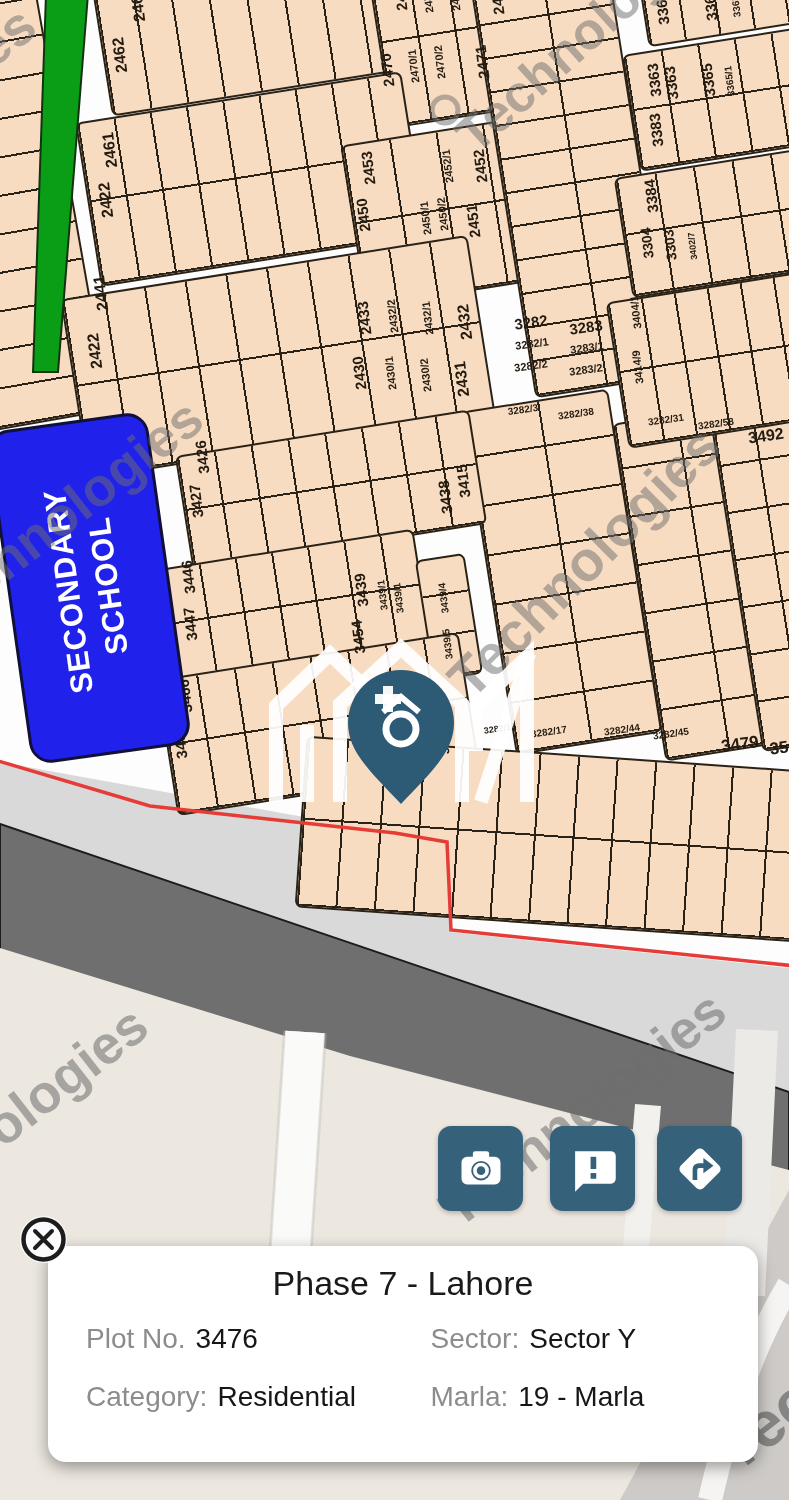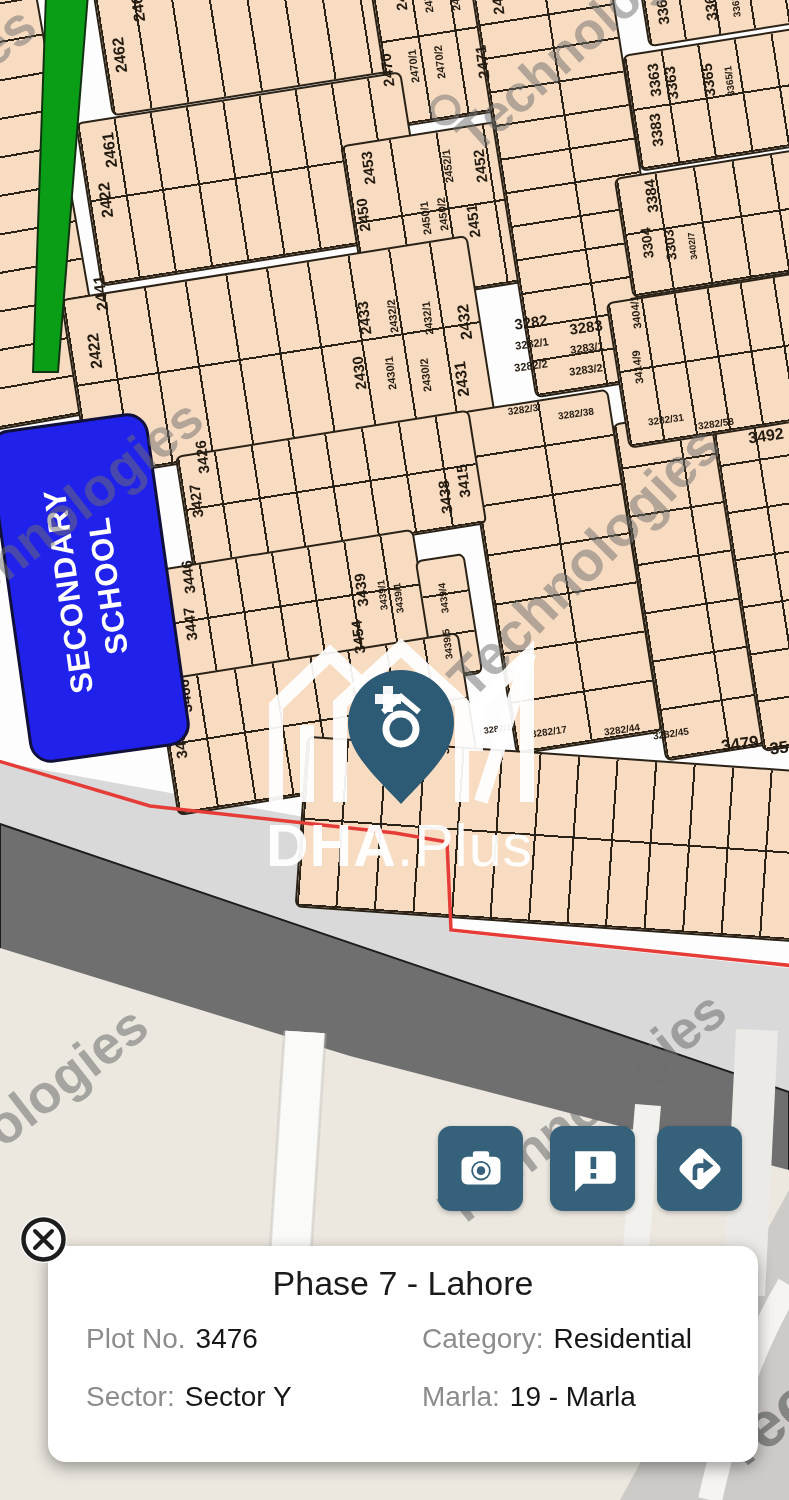--- a/index.html
+++ b/index.html
@@ -16,23 +16,23 @@
   #school .stxt{transform:rotate(-90deg);color:#fff;font-weight:bold;font-size:31px;
           letter-spacing:1px;text-align:center;line-height:1.3;white-space:nowrap;}
   #logo{position:absolute;left:0;top:0;z-index:7;pointer-events:none;}
   #logotext{position:absolute;left:266px;top:812px;z-index:7;color:rgba(255,255,255,.95);
           font-size:59px;letter-spacing:1px;white-space:nowrap;}
   #logotext b{font-weight:bold;}
   .abtn{position:absolute;width:85px;height:85px;border-radius:13px;background:#35617b;
         z-index:9;display:flex;align-items:center;justify-content:center;
         box-shadow:0 2px 5px rgba(0,0,0,.25);border:none;cursor:pointer;}
   #card{position:absolute;left:48px;top:1246px;width:710px;height:216px;background:#fff;
-        border-radius:18px;z-index:10;box-shadow:0 5px 16px rgba(0,0,0,.38);padding:16px 38px;}
+        border-radius:18px;z-index:10;box-shadow:0 5px 16px rgba(0,0,0,.38);padding:16px 22px;}
   #card h1{margin:2px 0 20px 0;font-size:34px;font-weight:500;color:#1a1a1a;text-align:center;}
-  #fields{display:grid;grid-template-columns:53% 47%;row-gap:26px;font-size:28px;}
+  #fields{display:grid;grid-template-columns:53% 47%;row-gap:26px;font-size:28px;margin-left:16px;}
   .fl{color:#8c8c8c;}
   .fv{color:#161616;margin-left:10px;}
   #closebtn{position:absolute;left:20px;top:1216px;width:47px;height:47px;border-radius:50%;
         background:#fbfbfb;border:none;padding:0;z-index:11;cursor:pointer;
         display:flex;align-items:center;justify-content:center;}
 </style>
 </head>
 <body>
 
 <div id="screen">
@@ -191,21 +191,20 @@
       <path d="M527,660 L483,795"></path>
     </g>
     <path d="M401,804 C371,772 348,752 348,723 a53,53 0 1 1 106,0 c0,29 -23,49 -53,81 Z" fill="#2d5a74"></path>
     <path d="M383,712 L401,697 L419,712" stroke="#ffffff" stroke-width="6" fill="none"></path>
     <circle cx="401" cy="729" r="15" fill="none" stroke="#ffffff" stroke-width="7"></circle>
     <g stroke="rgba(255,255,255,.95)" stroke-width="10">
       <path d="M388,686 L388,712"></path>
         <path d="M375,699 L401,699"></path>
     </g>
   </svg>
-  <div id="logotext"><b>DHA</b><span>.Plus</span></div>
 
   <button class="abtn" style="left:438px;top:1126px">
     <svg width="52" height="52" viewBox="0 0 64 64">
       <rect x="8" y="17" width="48" height="34" rx="7" fill="#fff"></rect>
       <rect x="22" y="10" width="20" height="10" rx="3" fill="#fff"></rect>
       <circle cx="32" cy="34" r="12" fill="#35617b"></circle>
       <circle cx="32" cy="34" r="7.5" fill="none" stroke="#fff" stroke-width="4.5"></circle>
     </svg>
   </button>
   <button class="abtn" style="left:550px;top:1126px">
@@ -220,22 +219,22 @@
       <rect x="13" y="13" width="38" height="38" rx="6" fill="#fff" transform="rotate(45 32 32)"></rect>
       <path d="M26,45 L26,33 Q26,28 31,28 L38,28" stroke="#35617b" stroke-width="5.5" fill="none"></path>
       <polygon points="36,19 36,37 48,28" fill="#35617b"></polygon>
     </svg>
   </button>
 
   <div id="card">
     <h1>Phase 7 - Lahore</h1>
     <div id="fields">
         <div><span class="fl">Plot No.</span><span class="fv">3476</span></div>
+        <div><span class="fl">Sector:</span><span class="fv">Sector Y</span></div>
         <div><span class="fl">Category:</span><span class="fv">Residential</span></div>
-        <div><span class="fl">Sector:</span><span class="fv">Sector Y</span></div>
         <div><span class="fl">Marla:</span><span class="fv">19 - Marla</span></div>
       </div>
   </div>
   <button id="closebtn">
     <svg width="47" height="47" viewBox="0 0 47 47">
       <circle cx="23.5" cy="23.5" r="20" fill="#fbfbfb" stroke="#1d1d1d" stroke-width="4.5"></circle>
       <path d="M15,15 L32,32 M32,15 L15,32" stroke="#1d1d1d" stroke-width="4" stroke-linecap="round"></path>
     </svg>
   </button>
 </div>

